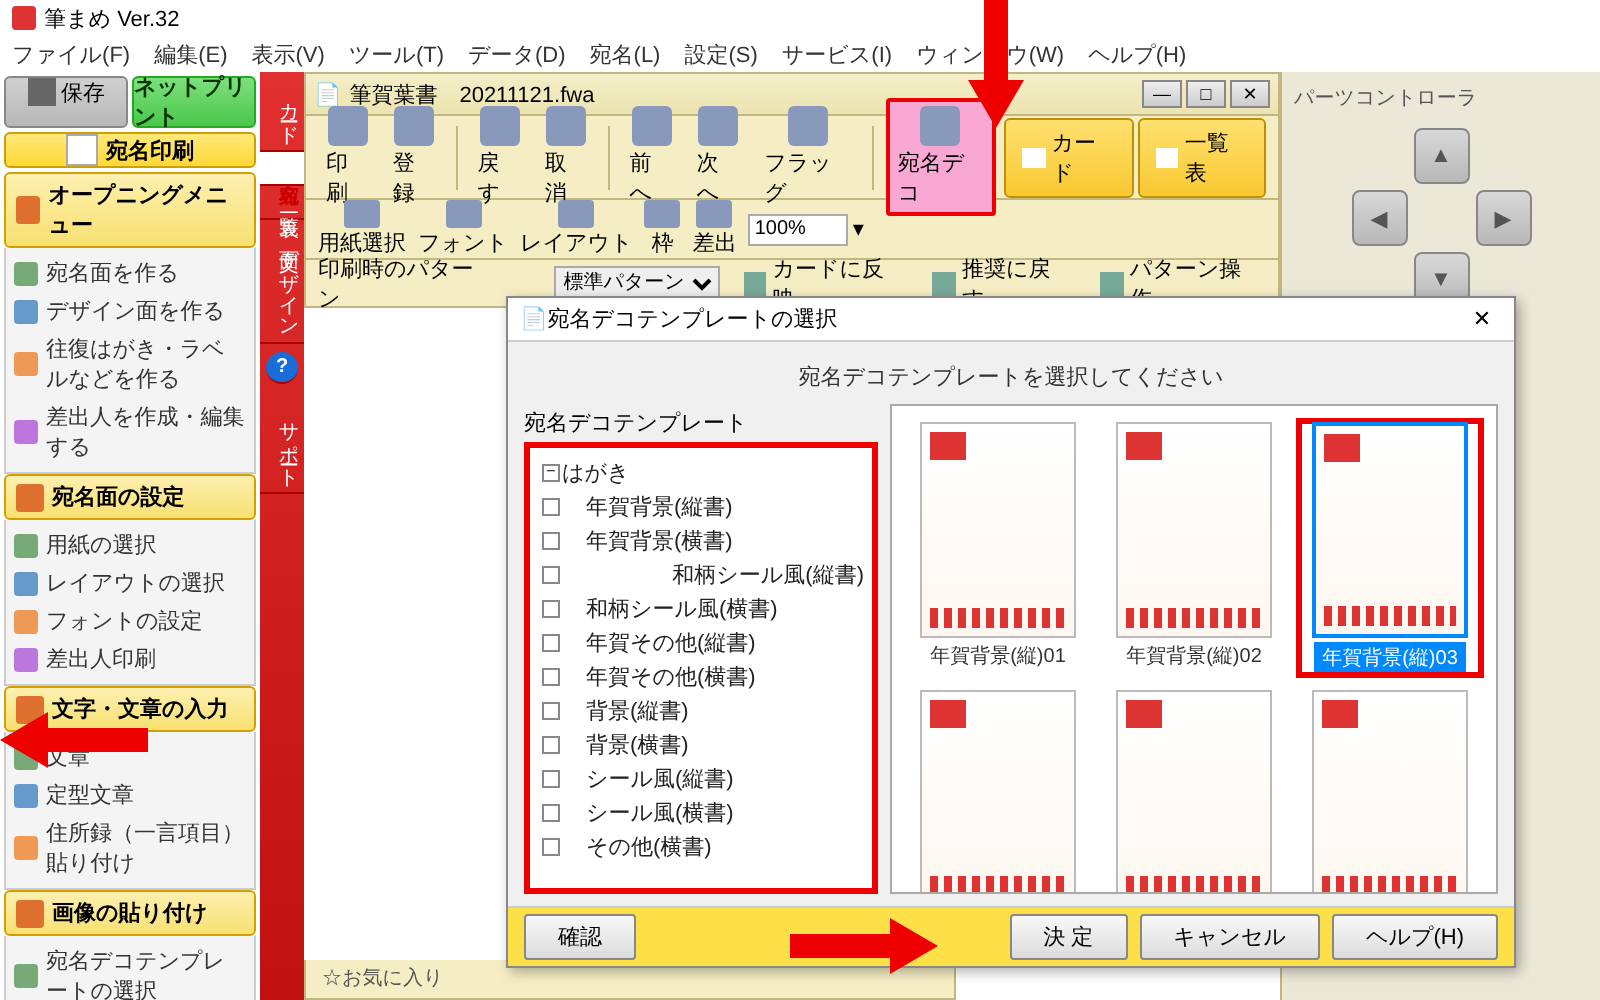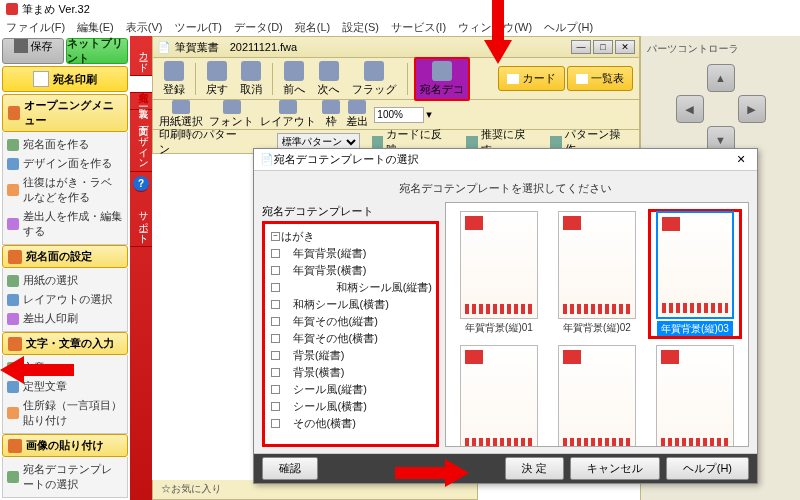--- a/index.html
+++ b/index.html
@@ -37,21 +37,21 @@
 
 .center { flex: 1; background: #fff; position: relative; }
 
 .doc-title { height: 22px; background: linear-gradient(#f4eec8,#ece4b0); border: 1px solid #c0b880; display: flex; align-items: center; padding: 0 4px; gap: 4px; }
 .doc-title .winbtns { margin-left: auto; display: flex; gap: 2px; }
 .doc-title .winbtns span { width: 20px; height: 14px; background: linear-gradient(#eee,#ccc); border: 1px solid #888; display: inline-flex; align-items: center; justify-content: center; font-size: 9px; }
 
 .toolbar1 { height: 42px; background: #f5eec5; border: 1px solid #c0b880; border-top: none; display: flex; align-items: center; padding: 2px 6px; gap: 4px; }
 .tb-btn { display: flex; flex-direction: column; align-items: center; gap: 1px; padding: 2px 4px; border-radius: 2px; }
 .tb-btn .ic { width: 20px; height: 20px; background: #89b; border-radius: 3px; }
-.tb-btn.deco { border: 2px solid #e00; background: #a21caf; align-items: center; }
+.tb-btn.deco { border: 2px solid #e00; background: #f9a8d4; align-items: center; }
 .tb-sep { width: 1px; height: 32px; background: #c0b880; margin: 0 2px; }
 .tb-right { margin-left: auto; display: flex; gap: 2px; }
 .tb-right .b { padding: 4px 8px; background: linear-gradient(#ffe070,#f8c830); border: 1px solid #c09000; border-radius: 3px; display: flex; align-items: center; gap: 3px; }
 .tb-right .ic { width: 12px; height: 10px; background: #fff; }
 
 .toolbar2 { height: 30px; background: #f5eec5; border: 1px solid #c0b880; border-top: none; display: flex; align-items: center; padding: 2px 6px; gap: 6px; }
 .tb2-btn { display: flex; flex-direction: column; align-items: center; font-size: 9px; }
 .tb2-btn .ic { width: 18px; height: 14px; background: #89b; border-radius: 2px; }
 .zoom { display: flex; align-items: center; gap: 2px; }
 .zoom input { width: 50px; height: 16px; border: 1px solid #aaa; font-size: 10px; padding: 0 2px; }
@@ -76,21 +76,21 @@
 .thumbs { flex: 1; background: #fff; border: 1px solid #aaa; padding: 8px; overflow: auto; display: grid; grid-template-columns: repeat(3,1fr); gap: 8px; align-content: start; }
 .thumb { display: flex; flex-direction: column; align-items: center; gap: 2px; }
 .thumb .card { width: 78px; height: 108px; border: 1px solid #bbb; background: linear-gradient(#fff,#fdf7f0); position: relative; }
 .thumb .card::before { content: ""; position: absolute; top: 4px; left: 4px; width: 18px; height: 14px; background: #d33; }
 .thumb .card::after { content: ""; position: absolute; bottom: 4px; left: 4px; right: 4px; height: 10px; background: repeating-linear-gradient(90deg,#d33 0 4px,transparent 4px 7px); }
 .thumb.selected { outline: 3px solid #e00; outline-offset: -1px; }
 .thumb.selected .card { border: 2px solid #08f; }
 .thumb .cap { font-size: 10px; color: #333; white-space: nowrap; }
 .thumb.selected .cap { background: #08f; color: #fff; padding: 1px 4px; }
 
-.dlg-bottom { height: 30px; border-top: 1px solid #ccc; display: flex; align-items: center; padding: 0 8px; gap: 6px; background: #404040; }
+.dlg-bottom { height: 30px; border-top: 1px solid #ccc; display: flex; align-items: center; padding: 0 8px; gap: 6px; background: #fde047; }
 .dlg-bottom .btn { padding: 3px 16px; background: linear-gradient(#f8f8f8,#dcdcdc); border: 1px solid #888; border-radius: 2px; }
 .dlg-bottom .spacer { flex: 1; }
 .fav-bar { height: 20px; background: #f5eec5; border: 1px solid #c0b880; border-top: none; padding: 2px 8px; font-size: 10px; color: #555; position: absolute; bottom: 0; left: 0; right: 162px; }
 
 .right-pane { width: 160px; background: #ece8d8; border-left: 1px solid #c0b880; padding: 4px; }
 .right-pane .hdr { font-size: 10px; color: #555; padding: 2px; }
 .dpad { position: relative; width: 90px; height: 90px; margin: 6px auto; }
 .dpad .k { position: absolute; width: 28px; height: 28px; background: linear-gradient(#d8d8d8,#b8b8b8); border: 1px solid #888; border-radius: 4px; display: flex; align-items: center; justify-content: center; color: #555; }
 .dpad .up { top: 0; left: 31px; }
 .dpad .dn { bottom: 0; left: 31px; }
@@ -170,20 +170,24 @@
         <div class="section-body">
           <div class="item">
             <span class="ic g"></span>
             <span>用紙の選択</span>
           </div>
           <div class="item">
             <span class="ic b"></span>
             <span>レイアウトの選択</span>
           </div>
           <div class="item">
+            <span class="ic o"></span>
+            <span>フォントの設定</span>
+          </div>
+          <div class="item">
             <span class="ic p"></span>
             <span>差出人印刷</span>
           </div>
         </div>
         <div class="section-hdr">
           <span class="ic"></span>
           <span>文字・文章の入力</span>
         </div>
         <div class="section-body">
           <div class="item">
@@ -226,20 +230,24 @@
     <div class="doc-title">
       <span>📄</span>
       <span>筆賀葉書　20211121.fwa</span>
       <div class="winbtns">
         <span>—</span>
         <span>□</span>
         <span>✕</span>
       </div>
     </div>
     <div class="toolbar1" id="tb1">
+        <div class="tb-btn">
+          <span class="ic"></span>
+          <span>印刷</span>
+        </div>
         <div class="tb-btn">
           <span class="ic"></span>
           <span>登録</span>
         </div>
         <div class="tb-sep"></div>
         <div class="tb-btn">
           <span class="ic"></span>
           <span>戻す</span>
         </div>
         <div class="tb-btn">

